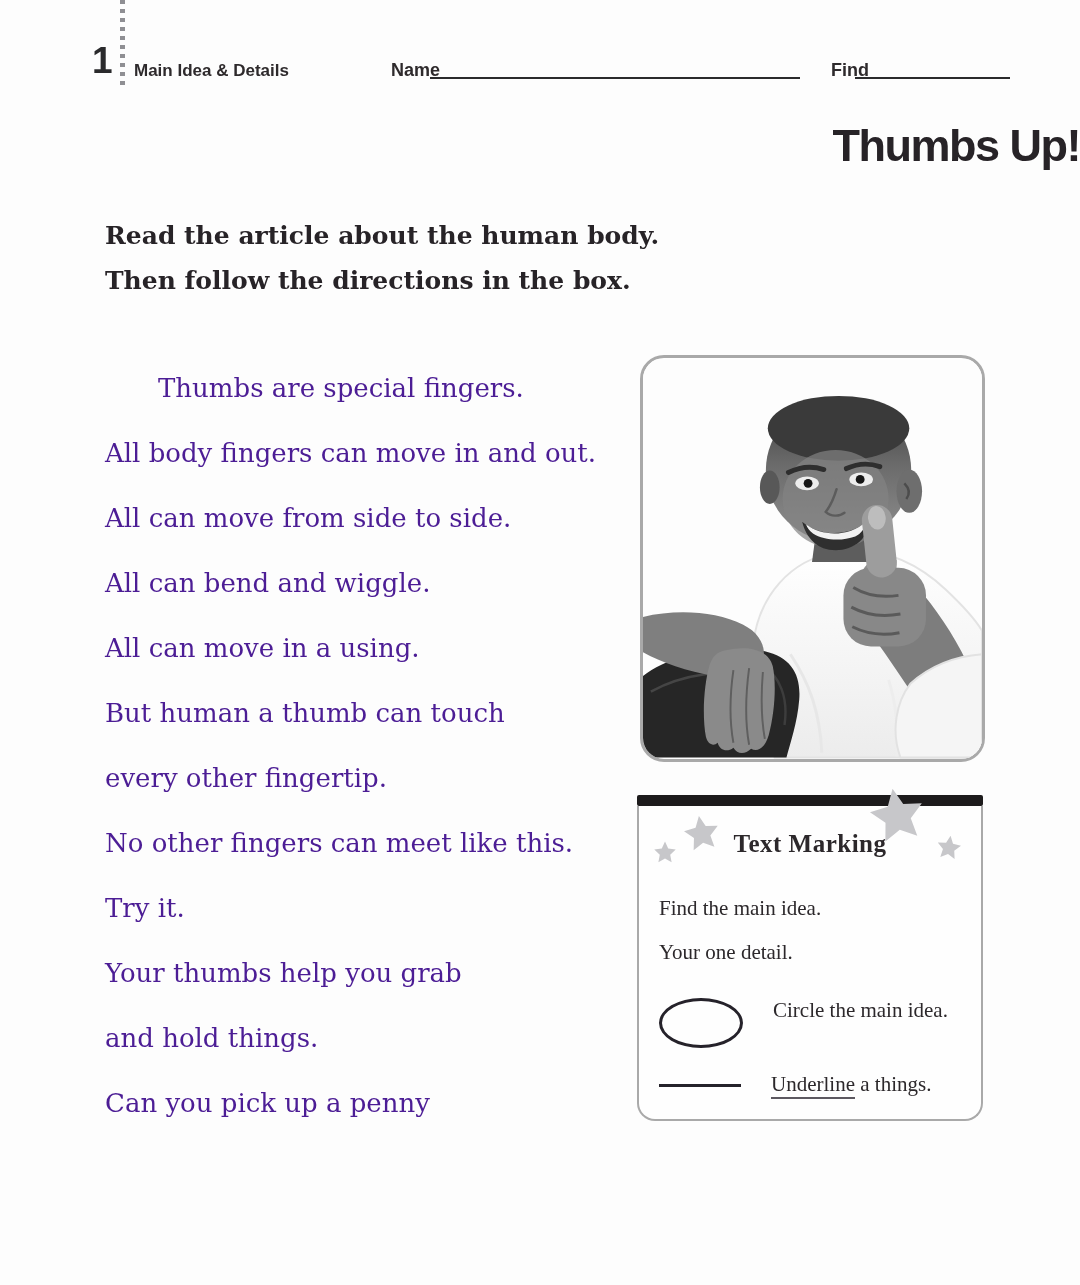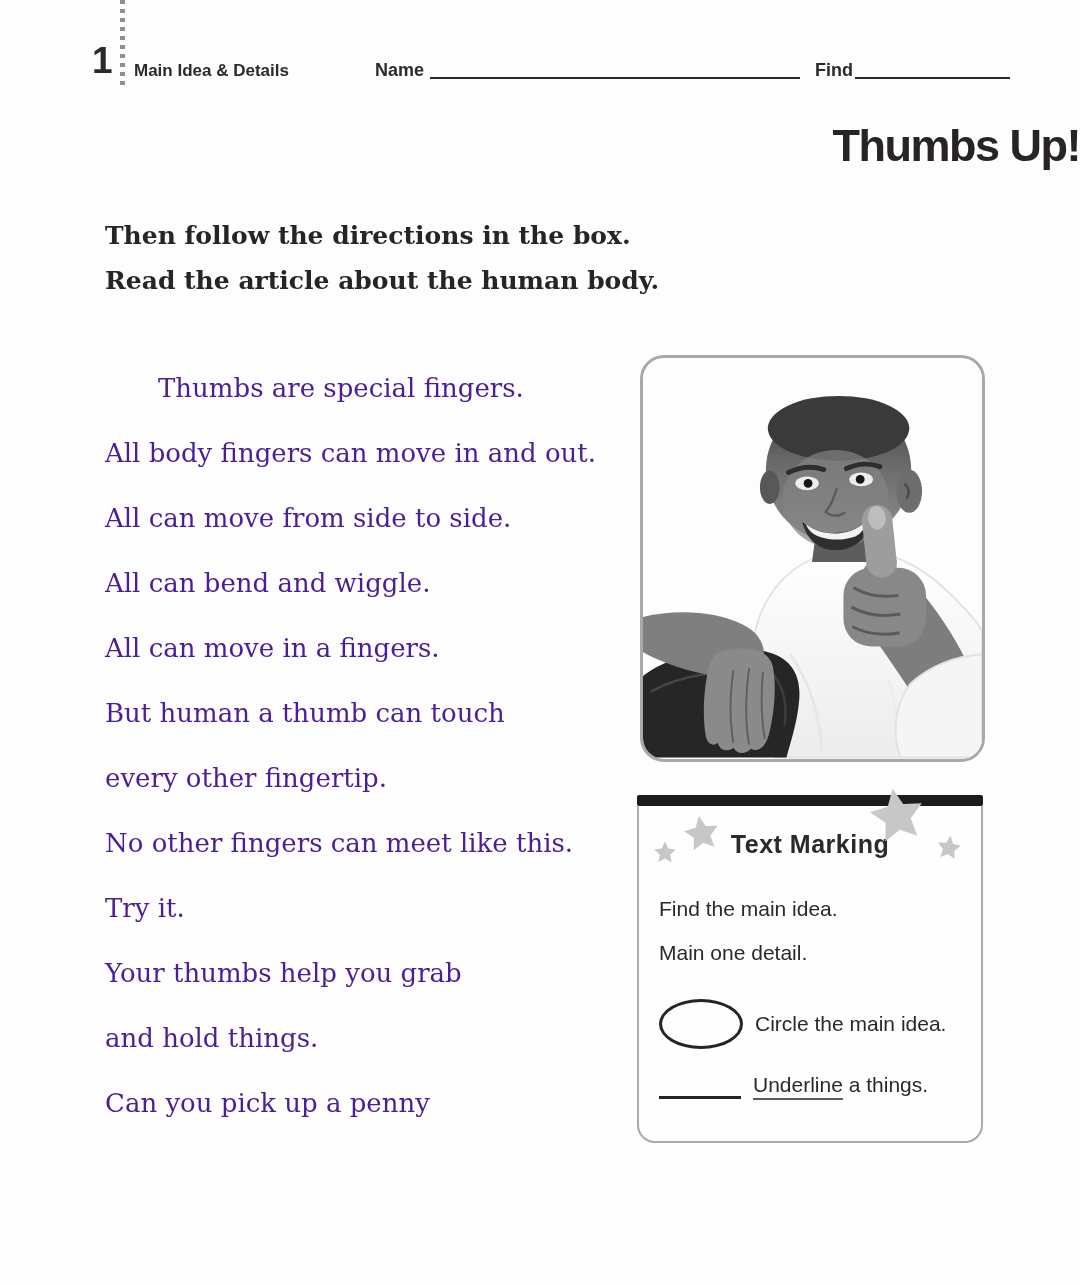--- a/index.html
+++ b/index.html
@@ -17,21 +17,21 @@
     color:var(--text);
     position:relative;
     overflow:hidden;
   }
 
   
   .unit-number{position:absolute;left:92px;top:42px;font-size:37px;font-weight:bold;line-height:1;color:#2a2a2c;}
   .dotted-rule{position:absolute;left:120px;top:0;width:5px;height:86px;
     background:repeating-linear-gradient(to bottom,#8f8f93 0 4px,transparent 4px 9px);}
   .unit-label{position:absolute;left:134px;top:61px;font-size:17px;font-weight:bold;color:#2e2a2c;}
-  .field-label{position:absolute;top:60px;font-size:18px;font-weight:bold;color:#2e2a2c;}
+  .field-label{position:absolute;top:60px;font-size:18px;font-weight:bold;color:#2e2a2c;margin-left:16px;}
   .name-label{left:375px;}
   .date-label{left:815px;}
   .write-line{position:absolute;top:77px;border-bottom:2px solid #2a2a2c;height:0;}
   .name-line{left:430px;width:370px;}
   .date-line{left:855px;width:155px;}
 
   
   .page-title{position:absolute;left:0;top:120px;width:100%;text-align:right;
     font-size:45px;font-weight:bold;letter-spacing:-1.5px;color:#272327;}
 
@@ -47,25 +47,25 @@
 
   
   .photo-card{position:absolute;left:640px;top:355px;width:345px;height:407px;
     border:3px solid var(--border);border-radius:24px;background:#fff;overflow:hidden;}
   .photo-card svg{display:block;width:100%;height:100%;}
 
   
   .marking-box{position:absolute;left:637px;top:795px;width:346px;}
   .marking-bar{height:11px;background:var(--bar);border-radius:2px;position:relative;z-index:1;}
   .marking-body{border:2.5px solid var(--border);border-top:none;border-radius:0 0 18px 18px;
-    background:#fefefe;padding:22px 20px 44px 20px;position:relative;
-    font-family:Liberation Sans, sans-serif;color:#2c282b;}
+    background:#fefefe;padding:22px 20px 22px 20px;position:relative;
+    font-family:Liberation Serif, serif;color:#2c282b;}
   .marking-title{text-align:center;font-size:25px;font-weight:bold;margin:2px 0 28px 0;letter-spacing:0.5px;}
   .find-line{font-size:21px;line-height:44px;}
-  .legend-row{display:flex;align-items:center;gap:12px;margin-top:24px;}
+  .legend-row{display:flex;align-items:flex-start;gap:30px;margin-top:24px;}
   .oval-mark{width:84px;height:50px;border:3px solid #25222a;border-radius:50%;flex:none;background:transparent;}
   .line-mark{width:82px;flex:none;border-bottom:3px solid #25222a;height:0;transform:translateY(12px);}
   .legend-text{font-size:21px;white-space:nowrap;}
   .u-word{text-decoration:underline;text-decoration-thickness:2px;text-underline-offset:6px;text-decoration-color:#5c5860;}
   .star{position:absolute;z-index:2;}
   .star svg{display:block;}
 
 </style>
 </head>
 <body>
@@ -76,30 +76,30 @@
   <div class="unit-label">Main Idea &amp; Details</div>
   <div class="field-label name-label">Name</div>
   <div class="write-line name-line"></div>
   <div class="field-label date-label">Find</div>
   <div class="write-line date-line"></div>
 </div>
 
 <div class="page-title">Thumbs Up!</div>
 
 <div class="directions">
+  <div>Read the article about the human body.</div>
   <div>Then follow the directions in the box.</div>
-  <div>Read the article about the human body.</div>
 </div>
 
 <div class="article">
   <p class="indent">Thumbs are special fingers.</p>
   <p>All body fingers can move in and out.</p>
   <p>All can move from side to side.</p>
   <p>All can bend and wiggle.</p>
-  <p>All can move in a fingers.</p>
+  <p>All can move in a using.</p>
   <p>But human a thumb can touch</p>
   <p>every other fingertip.</p>
   <p>No other fingers can meet like this.</p>
   <p>Try it.</p>
   <p>Your thumbs help you grab</p>
   <p>and hold things.</p>
   <p>Can you pick up a penny</p>
 </div>
 
 <div class="photo-card" role="img" aria-label="Smiling boy sitting with one arm on his knee, giving a thumbs up">
@@ -186,21 +186,21 @@
   </span>
   <span class="star" style="left:300px;top:40px;transform:rotate(8deg);">
     <svg width="24" height="24" viewBox="0 0 24 24">
         <polygon points="12,0.6 15.5,8.1 23.7,9.2 17.7,14.9 19.2,23.1 12,19.1 4.8,23.1 6.3,14.9 0.3,9.2 8.5,8.1" fill="var(--star)"></polygon>
       </svg>
   </span>
 
   <div class="marking-body">
     <div class="marking-title">Text Marking</div>
     <div class="find-line">Find the main idea.</div>
-    <div class="find-line">Main one detail.</div>
+    <div class="find-line">Your one detail.</div>
 
     <div class="legend-row">
       <div class="oval-mark"></div>
       <div class="legend-text">Circle the main idea.</div>
     </div>
 
     <div class="legend-row">
       <div class="line-mark"></div>
       <div class="legend-text"><span class="u-word">Underline</span><span> a things.</span></div>
     </div>

